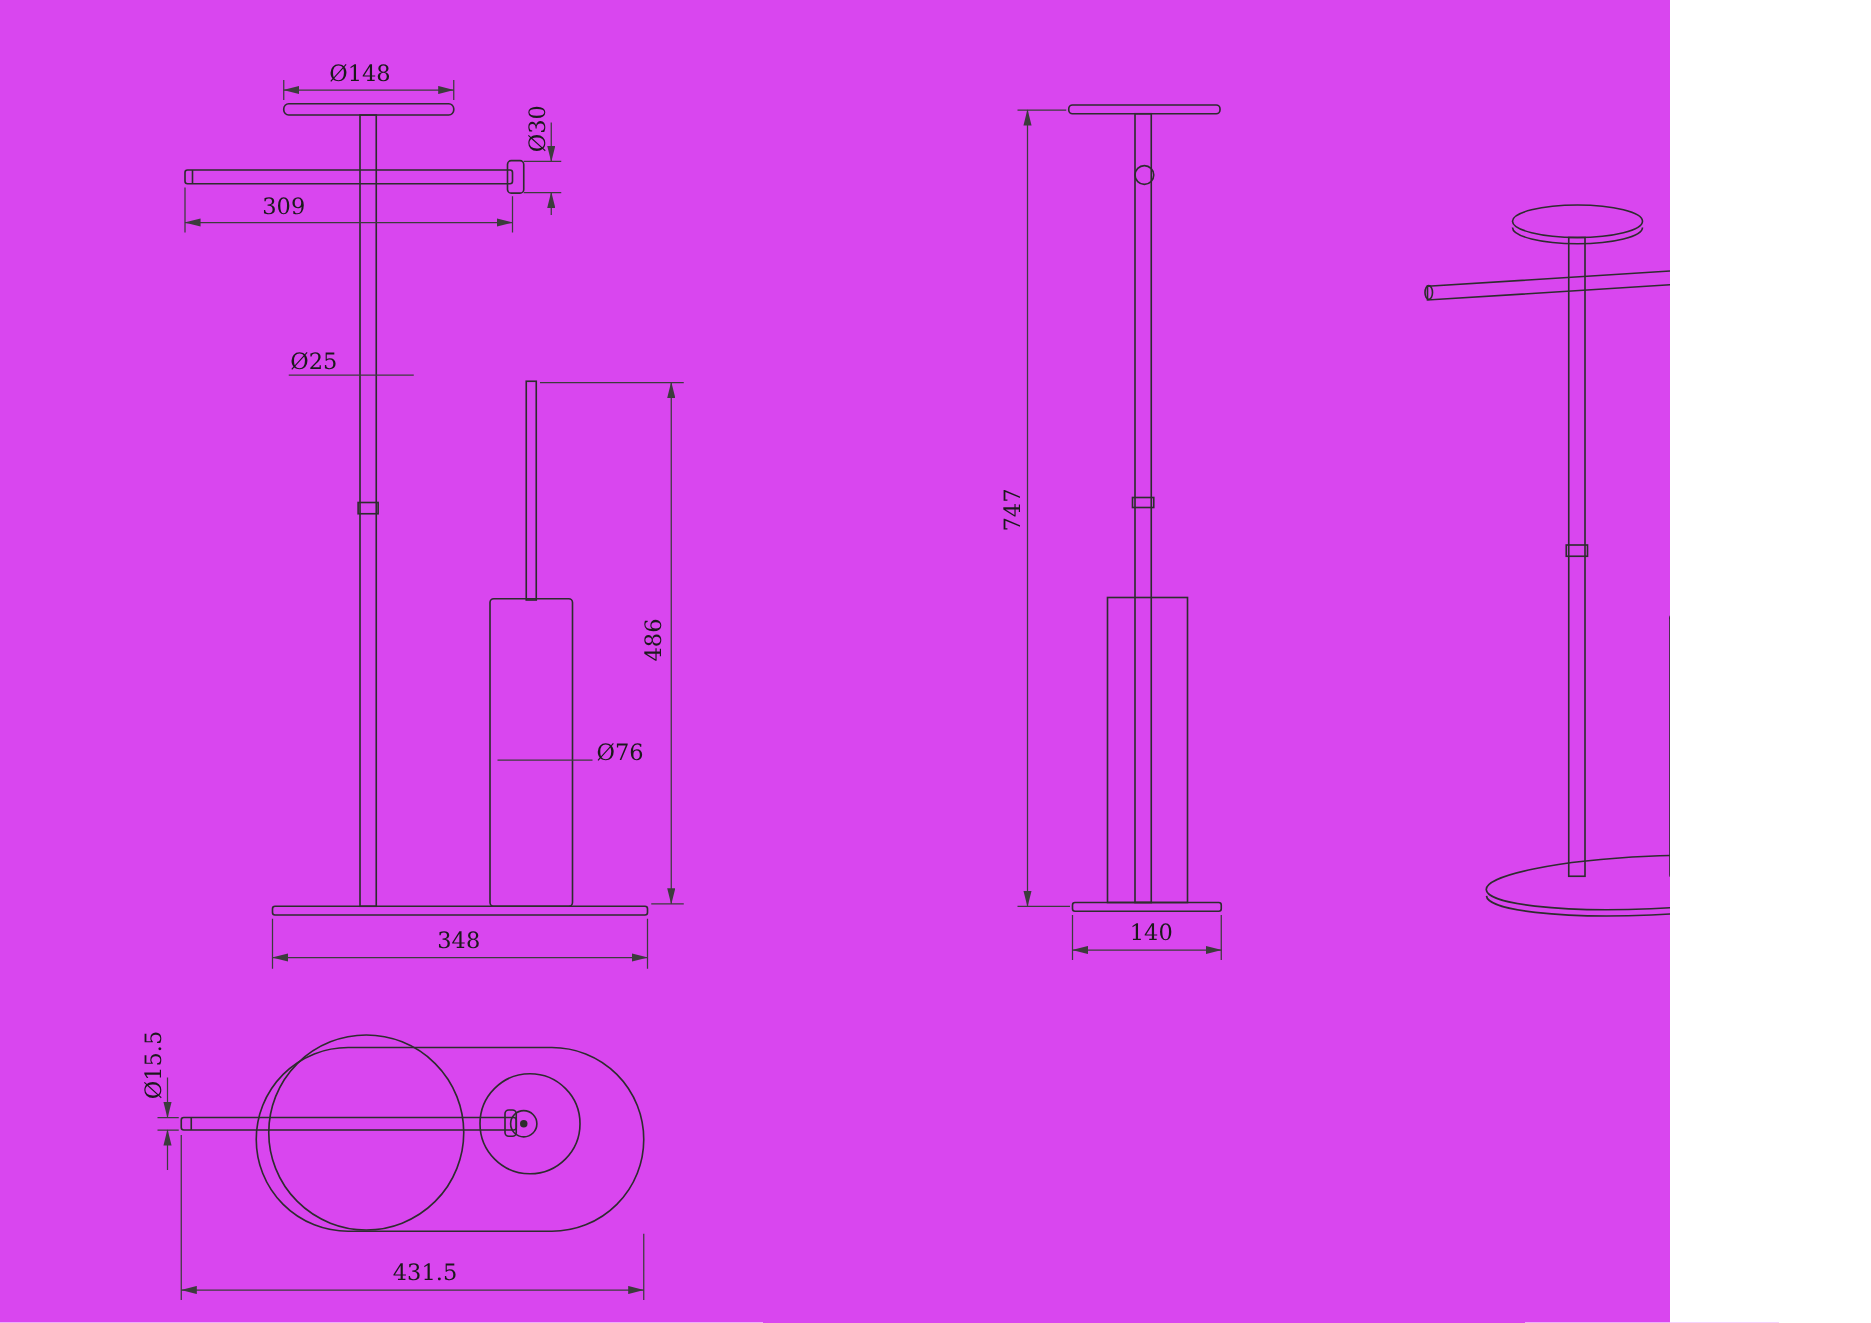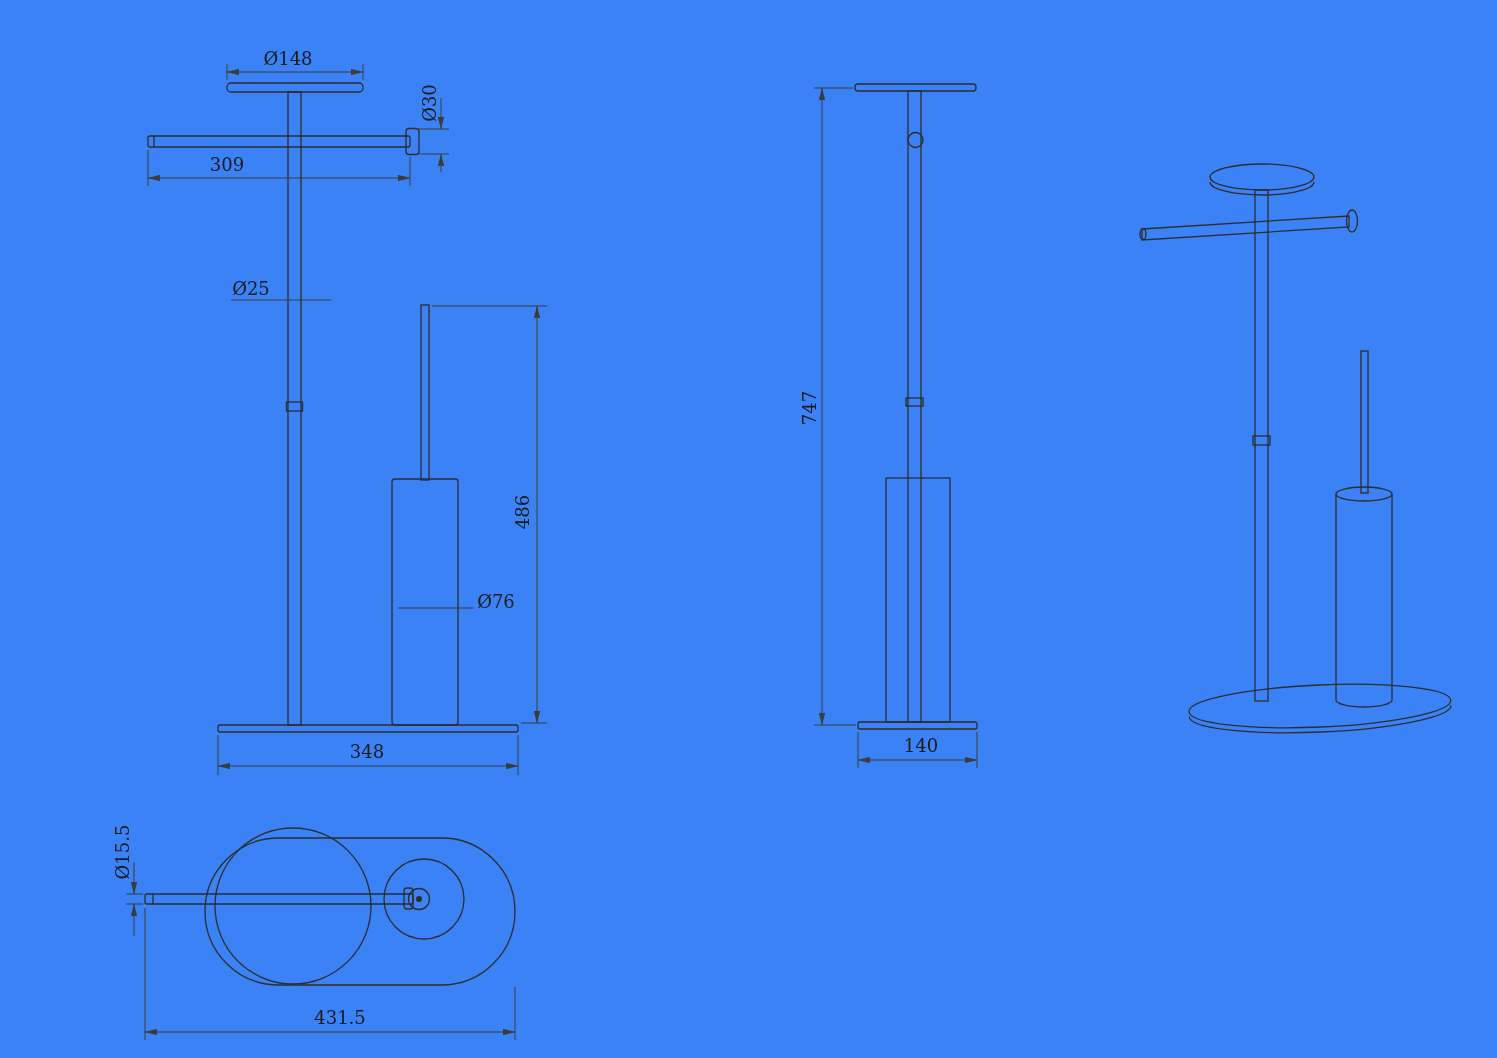--- a/index.html
+++ b/index.html
@@ -1,20 +1,20 @@
 <!DOCTYPE html>
 <html><head>
 <meta charset="utf-8">
 <style>
   html, body { margin: 0; padding: 0; background: #ffffff; }
   .canvas {
     position: relative;
-    width: 1497px;
+    width: 1336px;
     height: 1058px;
-    background: #3b82f6;
+    background: #d946ef;
     overflow: hidden;
     font-family: "DejaVu Serif", serif;
   }
   svg { display: block; }
   
   .o { fill: none; stroke: #2d2d2d; stroke-width: 1.3; }
   .of { fill: #2d2d2d; stroke: none; }
   
   .d { fill: none; stroke: #3c3c3c; stroke-width: 1; }
   text {

